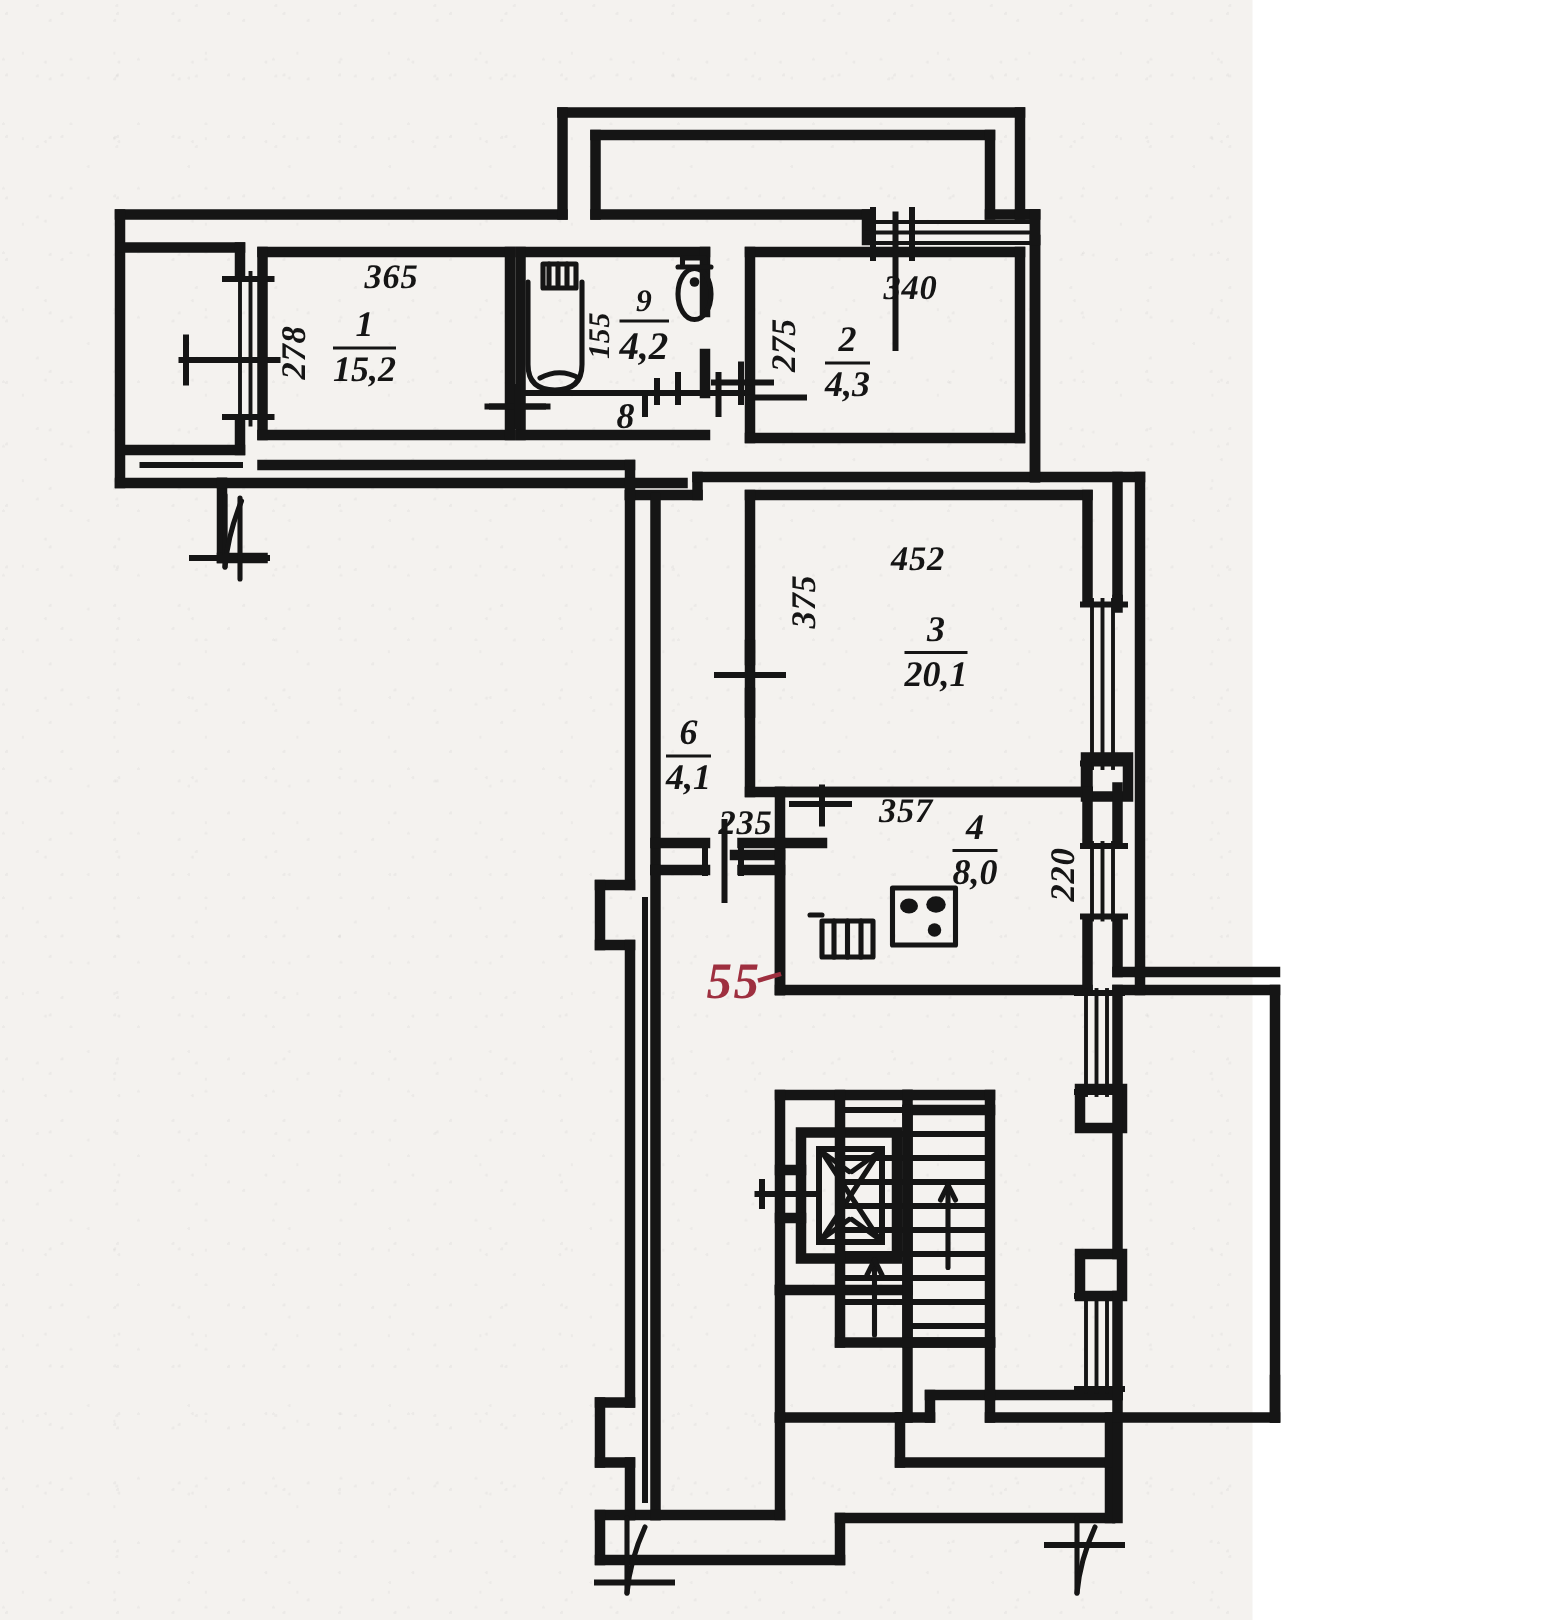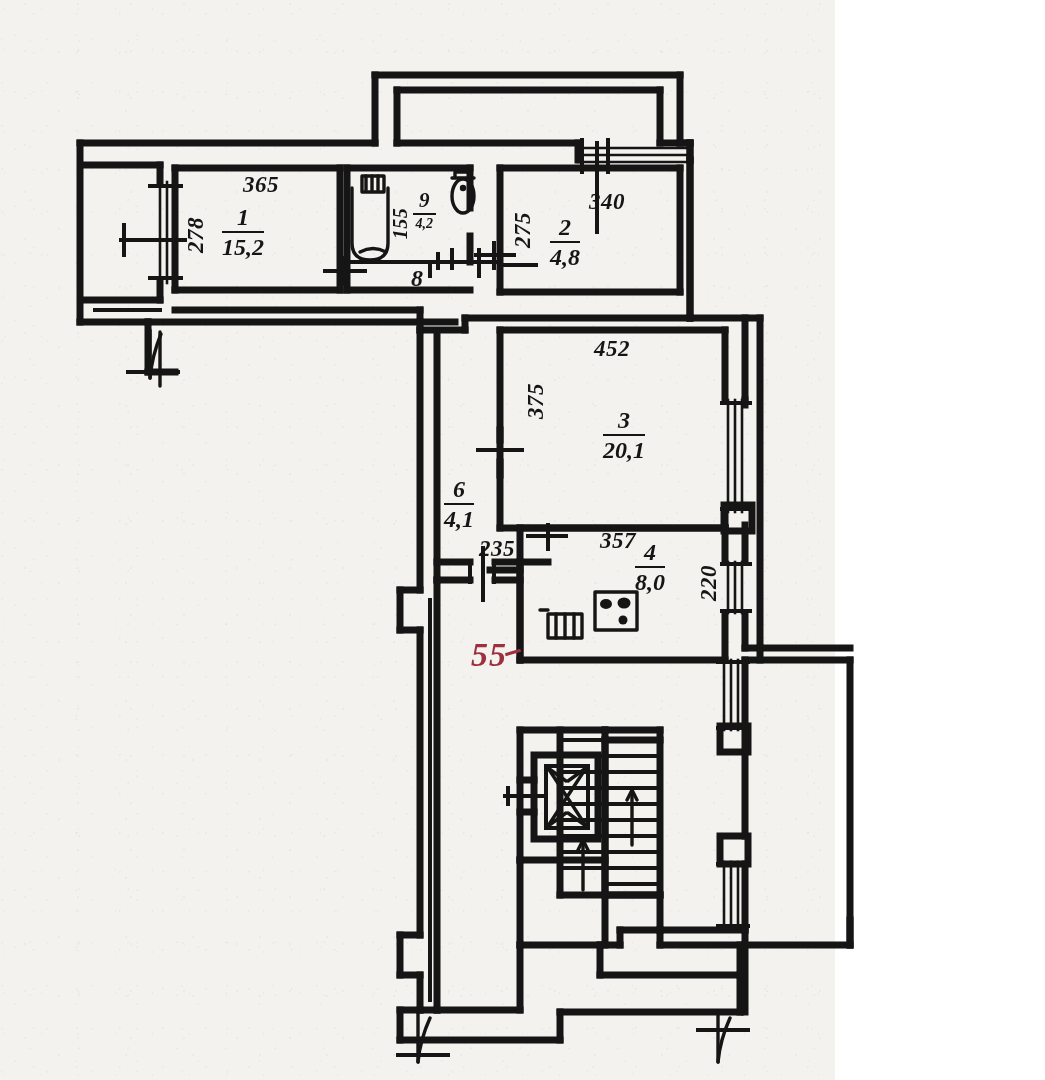--- a/index.html
+++ b/index.html
@@ -457,40 +457,40 @@
   <div class="anno dim" style="left:243px; top:172px;">365</div>
   <div class="anno dim rot" style="left:178px; top:222px; transform:rotate(-90deg);">278</div>
   <div class="roomnum" style="left:222px; top:205px;">
     <span class="top">1</span>
     <span class="bot">15,2</span>
   </div>
 
   <div class="anno dim rot" style="left:385px; top:212px; transform:rotate(-90deg); font-size:20px;">155</div>
   <div class="roomnum" style="left:413px; top:190px;">
     <span class="top" style="font-size:21px;">9</span>
-    <span class="bot" style="font-size:14px;">4,2</span>
+    <span class="bot" style="font-size:26px;text-align:right;">4,2</span>
   </div>
 
   <div class="plainlabel" style="left:411px; top:265px;">8</div>
 
-  <div class="anno dim" style="left:589px; top:189px;">340</div>
+  <div class="anno dim" style="left:589px; top:179px;">340</div>
   <div class="anno dim rot" style="left:505px; top:217px;transform:rotate(-90deg);">275</div>
   <div class="roomnum" style="left:550px; top:215px;">
     <span class="top">2</span>
-    <span class="bot">4,8</span>
-  </div>
-
-  <div class="anno dim" style="left:594px; top:336px;">452</div>
+    <span class="bot">4,3</span>
+  </div>
+
+  <div class="anno dim" style="left:594px; top:360px;">452</div>
   <div class="anno dim rot" style="left:518px; top:388px; transform:rotate(-90deg);">375</div>
   <div class="roomnum" style="left:603px; top:408px;">
     <span class="top">3</span>
     <span class="bot">20,1</span>
   </div>
 
-  <div class="anno dim" style="left:586px; top:528px;margin-left:14px;">357</div>
+  <div class="anno dim" style="left:586px; top:528px;">357</div>
   <div class="anno dim rot" style="left:691px; top:570px; transform:rotate(-90deg);">220</div>
   <div class="roomnum" style="left:635px; top:540px;">
     <span class="top">4</span>
     <span class="bot">8,0</span>
   </div>
 
   <div class="roomnum" style="left:444px; top:477px;">
     <span class="top">6</span>
     <span class="bot">4,1</span>
   </div>

